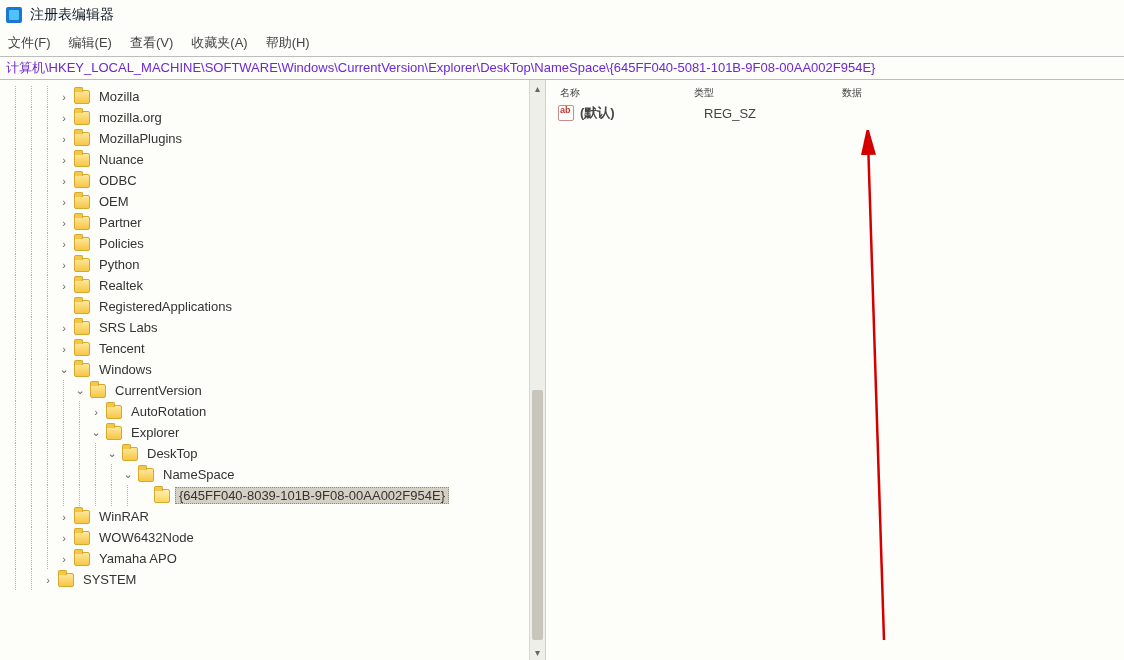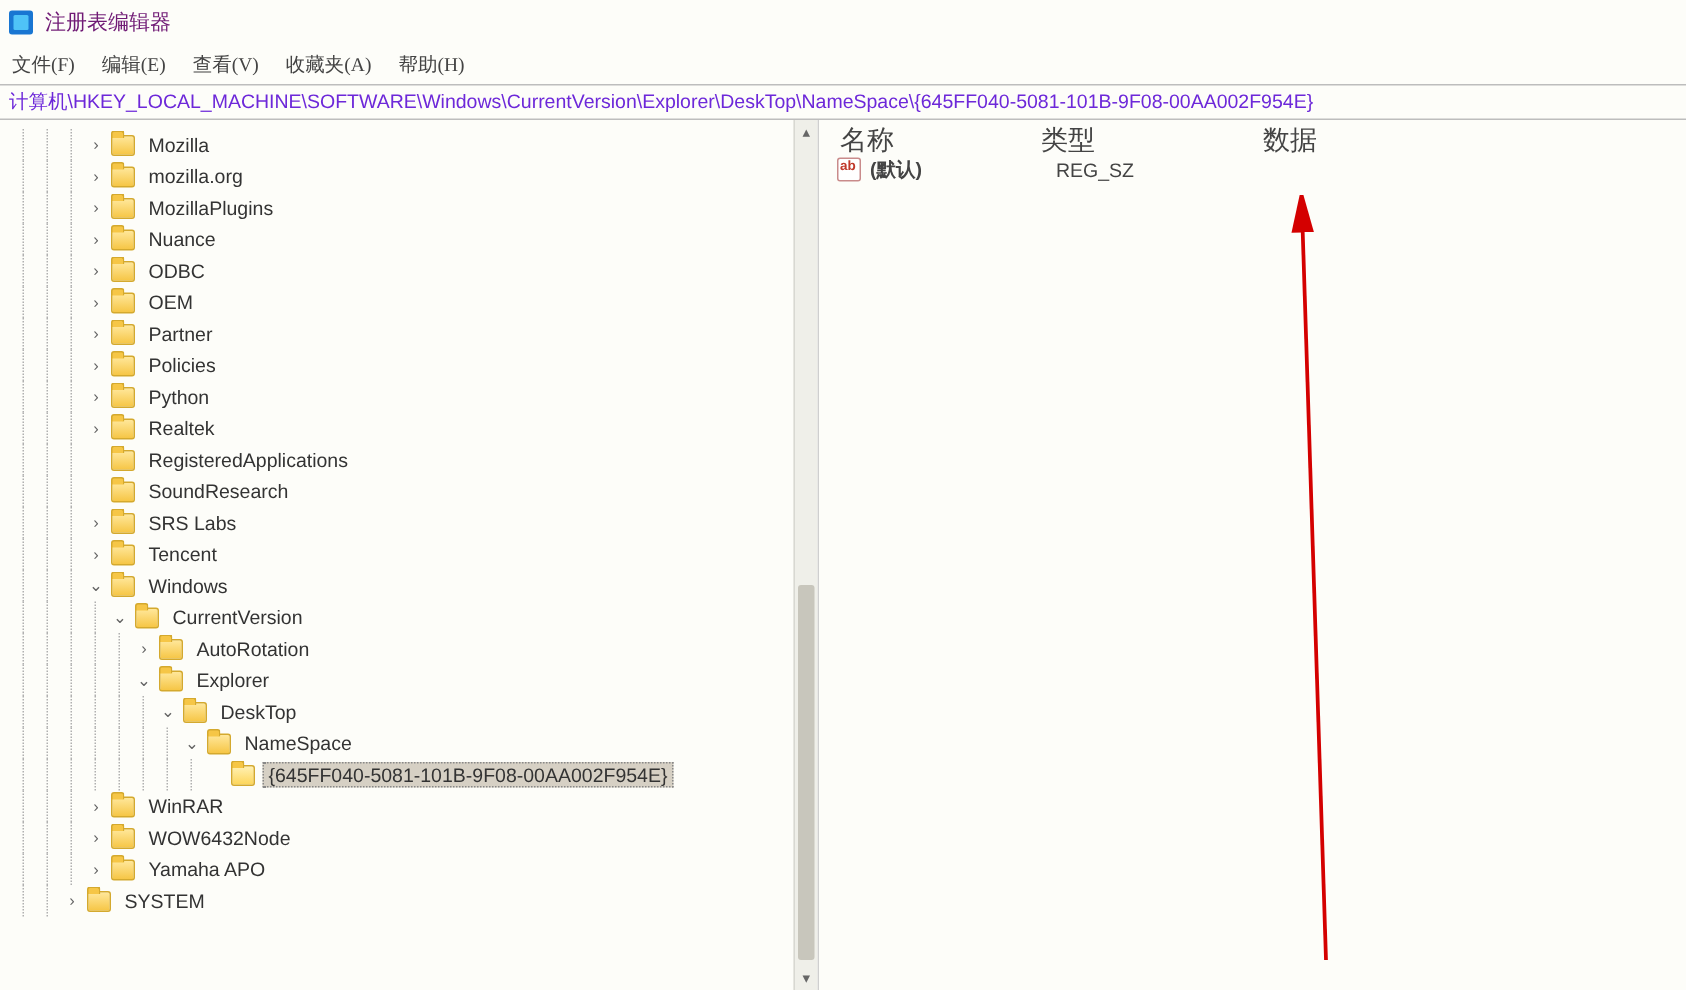--- a/index.html
+++ b/index.html
@@ -12,21 +12,21 @@
     height: 660px;
     overflow: hidden;
     position: relative;
   }
   .titlebar {
     height: 30px;
     display: flex;
     align-items: center;
     padding: 0 6px;
     background: #fdfdf9;
-    color: #701a75;
+    color: #0f172a;
     font-size: 14px;
   }
   .titlebar-icon {
     width: 16px; height: 16px;
     background: #1976d2;
     margin-right: 8px;
     border-radius: 2px;
     position: relative;
   }
   .titlebar-icon::after{
@@ -35,21 +35,20 @@
   }
   .menubar {
     height: 26px;
     display: flex;
     align-items: center;
     padding: 0 8px;
     gap: 18px;
     color: #444;
     font-size: 13px;
     background: #fdfdf9;
-    font-family: Liberation Serif, serif;
   }
   .addressbar {
     height: 24px;
     border-top: 1px solid #bdbdbd;
     border-bottom: 1px solid #bdbdbd;
     padding: 2px 6px;
     font-size: 13px;
     color: #6d28d9;
     white-space: nowrap;
     overflow: hidden;
@@ -139,21 +138,21 @@
 
   .values-pane {
     flex: 1;
     background: #fdfdf9;
     position: relative;
   }
   .values-header {
     display: flex;
     height: 22px;
     align-items: center;
-    font-size: 18px;
+    font-size: 10px;
     color: #444;
     padding-top: 4px;
   }
   .col-name  { width: 148px; padding-left: 14px; }
   .col-type  { width: 148px; }
   .col-data  { flex: 1; }
   .values-row {
     display: flex;
     align-items: center;
     height: 22px;
@@ -285,28 +284,20 @@
           <span class="indent-line"></span>
           <span class="indent-line"></span>
           <span class="twisty"></span>
           <span class="folder-icon"></span>
           <span class="tree-label">RegisteredApplications</span>
         </div>
         <div class="tree-row">
           <span class="indent-line"></span>
           <span class="indent-line"></span>
           <span class="indent-line"></span>
-          <span class="twisty"></span>
-          <span class="folder-icon"></span>
-          <span class="tree-label">SoundResearch</span>
-        </div>
-        <div class="tree-row">
-          <span class="indent-line"></span>
-          <span class="indent-line"></span>
-          <span class="indent-line"></span>
           <span class="twisty">›</span>
           <span class="folder-icon"></span>
           <span class="tree-label">SRS Labs</span>
         </div>
         <div class="tree-row">
           <span class="indent-line"></span>
           <span class="indent-line"></span>
           <span class="indent-line"></span>
           <span class="twisty">›</span>
           <span class="folder-icon"></span>
@@ -376,21 +367,21 @@
           <span class="indent-line"></span>
           <span class="indent-line"></span>
           <span class="indent-line"></span>
           <span class="indent-line"></span>
           <span class="indent-line"></span>
           <span class="indent-line"></span>
           <span class="indent-line"></span>
           <span class="indent-line"></span>
           <span class="twisty"></span>
           <span class="folder-icon sel"></span>
-          <span class="tree-label selected">{645FF040-5081-101B-9F08-00AA002F954E}</span>
+          <span class="tree-label selected">{645FF040-8039-101B-9F08-00AA002F954E}</span>
         </div>
         <div class="tree-row">
           <span class="indent-line"></span>
           <span class="indent-line"></span>
           <span class="indent-line"></span>
           <span class="twisty">›</span>
           <span class="folder-icon"></span>
           <span class="tree-label">WinRAR</span>
         </div>
         <div class="tree-row">

